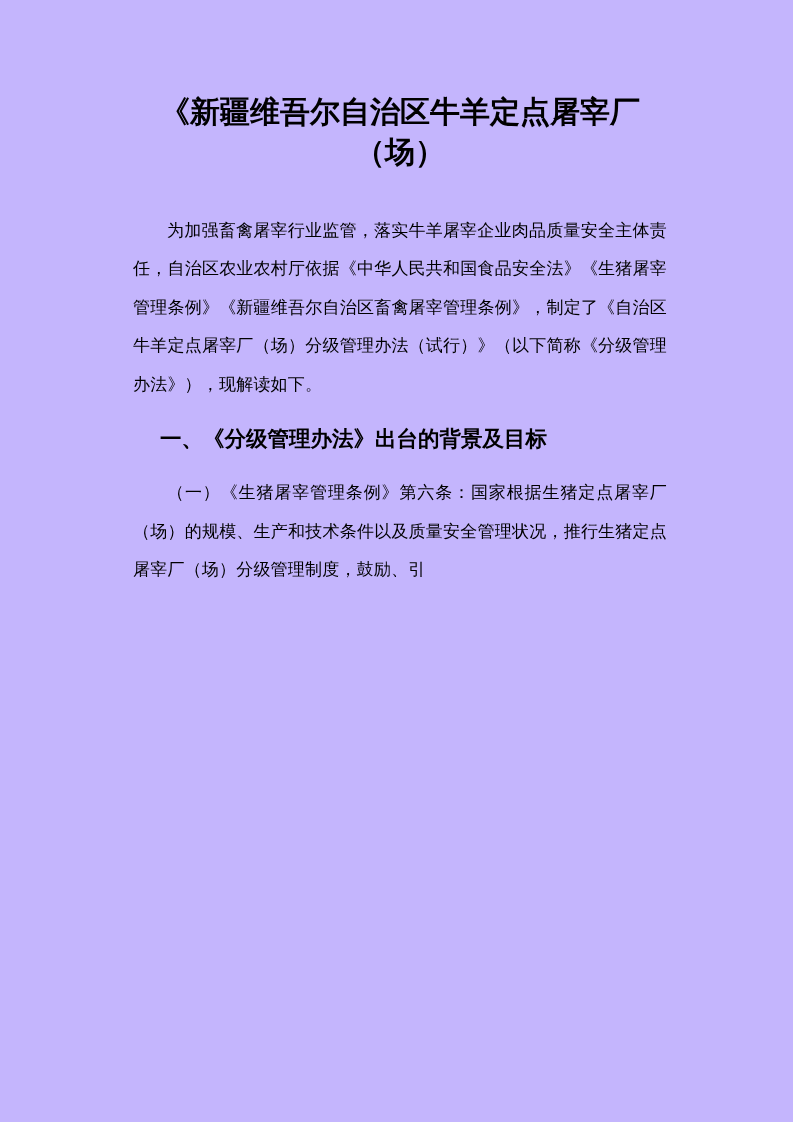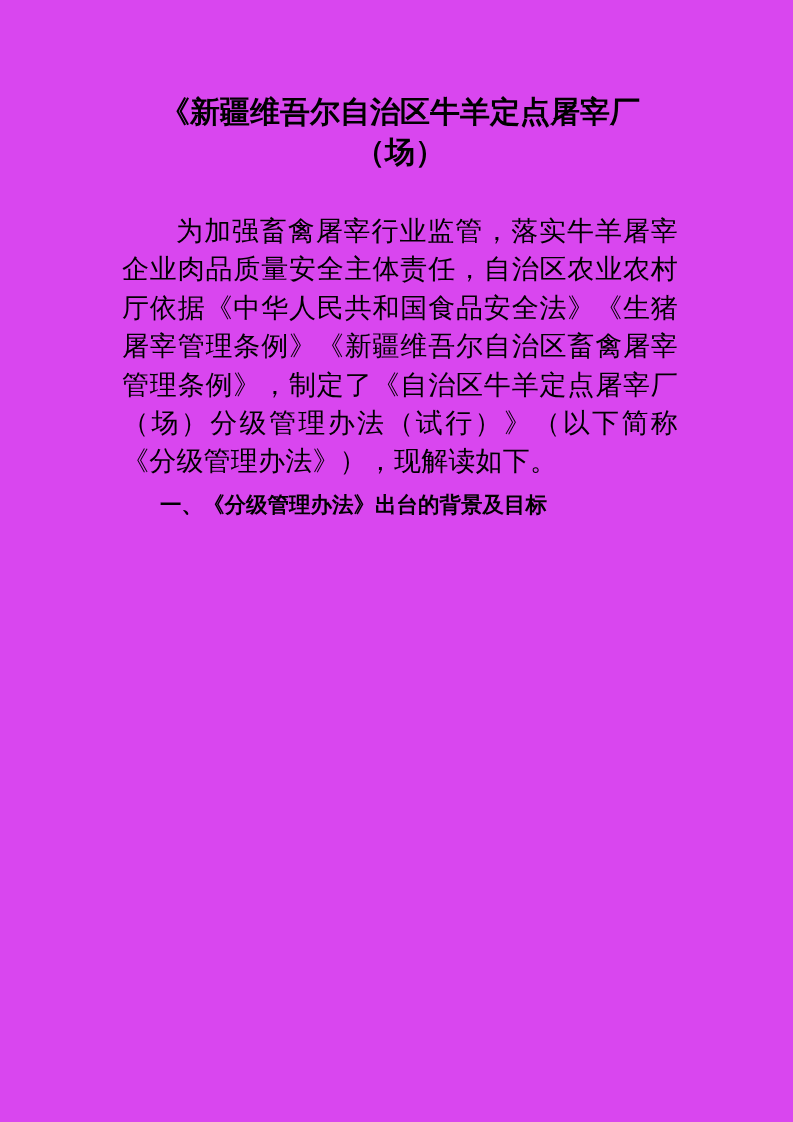--- a/index.html
+++ b/index.html
@@ -4,42 +4,42 @@
 <style>
   html, body {
     margin: 0;
     padding: 0;
     background: #ffffff;
   }
   .page {
     position: relative;
     width: 793px;
     height: 1122px;
-    background: #d946ef;
+    background: #c4b5fd;
     box-sizing: border-box;
     padding: 92px 110px 0 117px;
     overflow: hidden;
     color: #000000;
   }
   .doc-title {
     font-family: "Liberation Serif", "DejaVu Serif", serif;
     font-weight: bold;
     font-size: 30px;
     line-height: 40px;
     text-align: center;
     margin: 0 0 40px 0;
     color: #000000;
   }
   .body-para {
     font-family: "Liberation Serif", "DejaVu Serif", serif;
-    font-size: 27px;
+    font-size: 17px;
     line-height: 38.4px;
     text-align: justify;
     text-indent: 2em;
-    margin: 5px;
+    margin: 16px;
     letter-spacing: 0.2px;
     color: #000000;
   }
   .section-heading {
     font-family: Liberation Sans, sans-serif;
     font-weight: bold;
     font-size: 21.5px;
     line-height: 38.4px;
     text-indent: 2em;
     margin: 0;
@@ -54,14 +54,15 @@
   <h1 class="doc-title">
     <div>《新疆维吾尔自治区牛羊定点屠宰厂（场）</div>
   </h1>
 
   <p class="body-para">为加强畜禽屠宰行业监管，落实牛羊屠宰企业肉品质量安全主体责任，自治区农业农村厅依据《中华人民共和国食品安全法》《生猪屠宰管理条例》《新疆维吾尔自治区畜禽屠宰管理条例》，制定了《自治区牛羊定点屠宰厂（场）分级管理办法（试行）》（以下简称《分级管理办法》），现解读如下。</p>
 
   <h2 class="section-heading">一、《分级管理办法》出台的背景及目标</h2>
 
 
 
+  <p class="body-para">（一）《生猪屠宰管理条例》第六条：国家根据生猪定点屠宰厂（场）的规模、生产和技术条件以及质量安全管理状况，推行生猪定点屠宰厂（场）分级管理制度，鼓励、引</p>
 
 </div>
 
 </body></html>

